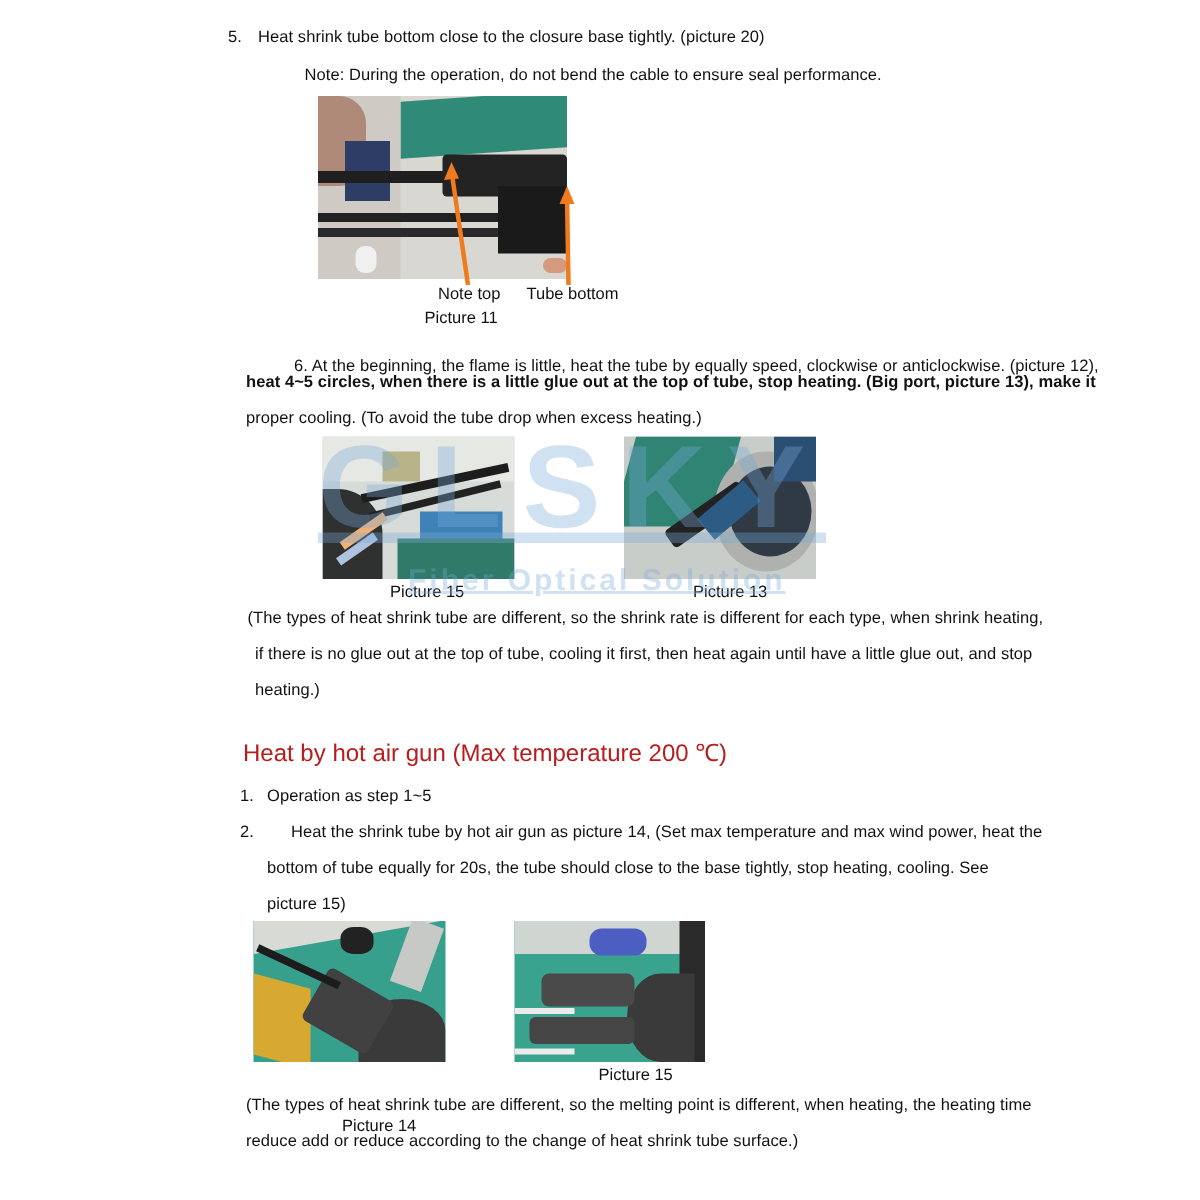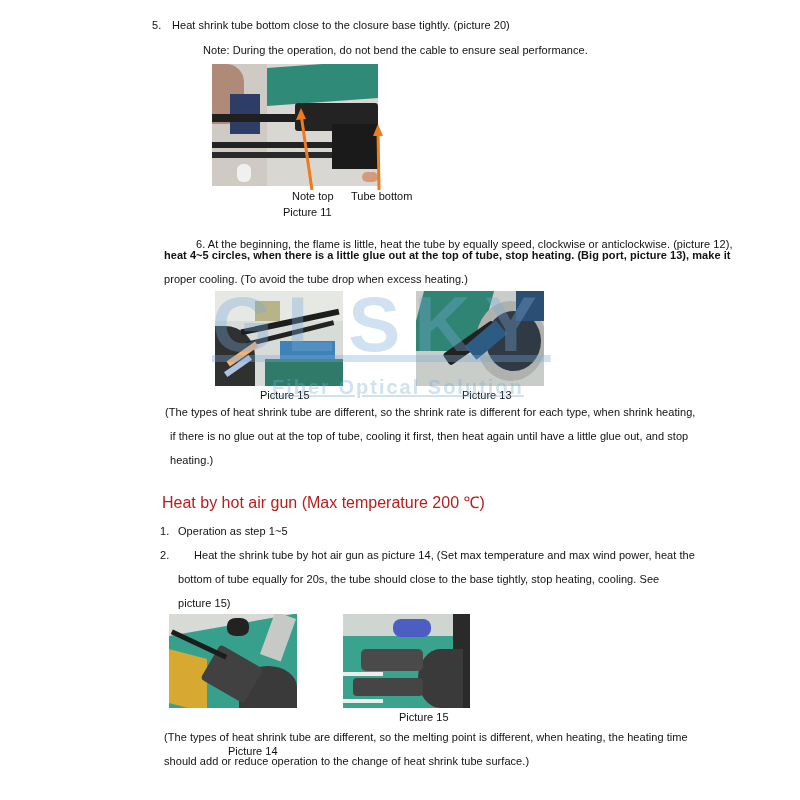--- a/index.html
+++ b/index.html
@@ -101,13 +101,13 @@
   <div style="position:absolute;left:110px;top:0;width:17px;height:94px;background:#2a2a2a;"></div>
   <div style="position:absolute;left:75px;top:35px;width:45px;height:59px;background:#3a3a3a;border-radius:50% 0 0 50%;"></div>
   <div style="position:absolute;left:18px;top:35px;width:62px;height:22px;background:#4a4a4a;border-radius:5px;"></div>
   <div style="position:absolute;left:10px;top:64px;width:70px;height:18px;background:#454545;border-radius:4px;"></div>
   <div style="position:absolute;left:0;top:58px;width:40px;height:4px;background:#ececec;"></div>
   <div style="position:absolute;left:0;top:85px;width:40px;height:4px;background:#ececec;"></div>
 </div>
 <div class="cap" style="left:399px;top:711px;">Picture 15</div>
 
 <div class="t" style="left:164px;top:731px;">(The types of heat shrink tube are different, so the melting point is different, when heating, the heating time</div>
-<div class="t" style="left:164px;top:755px;">should add or reduce operation to the change of heat shrink tube surface.)</div>
+<div class="t" style="left:164px;top:755px;">reduce add or reduce according to the change of heat shrink tube surface.)</div>
 
 </body></html>

